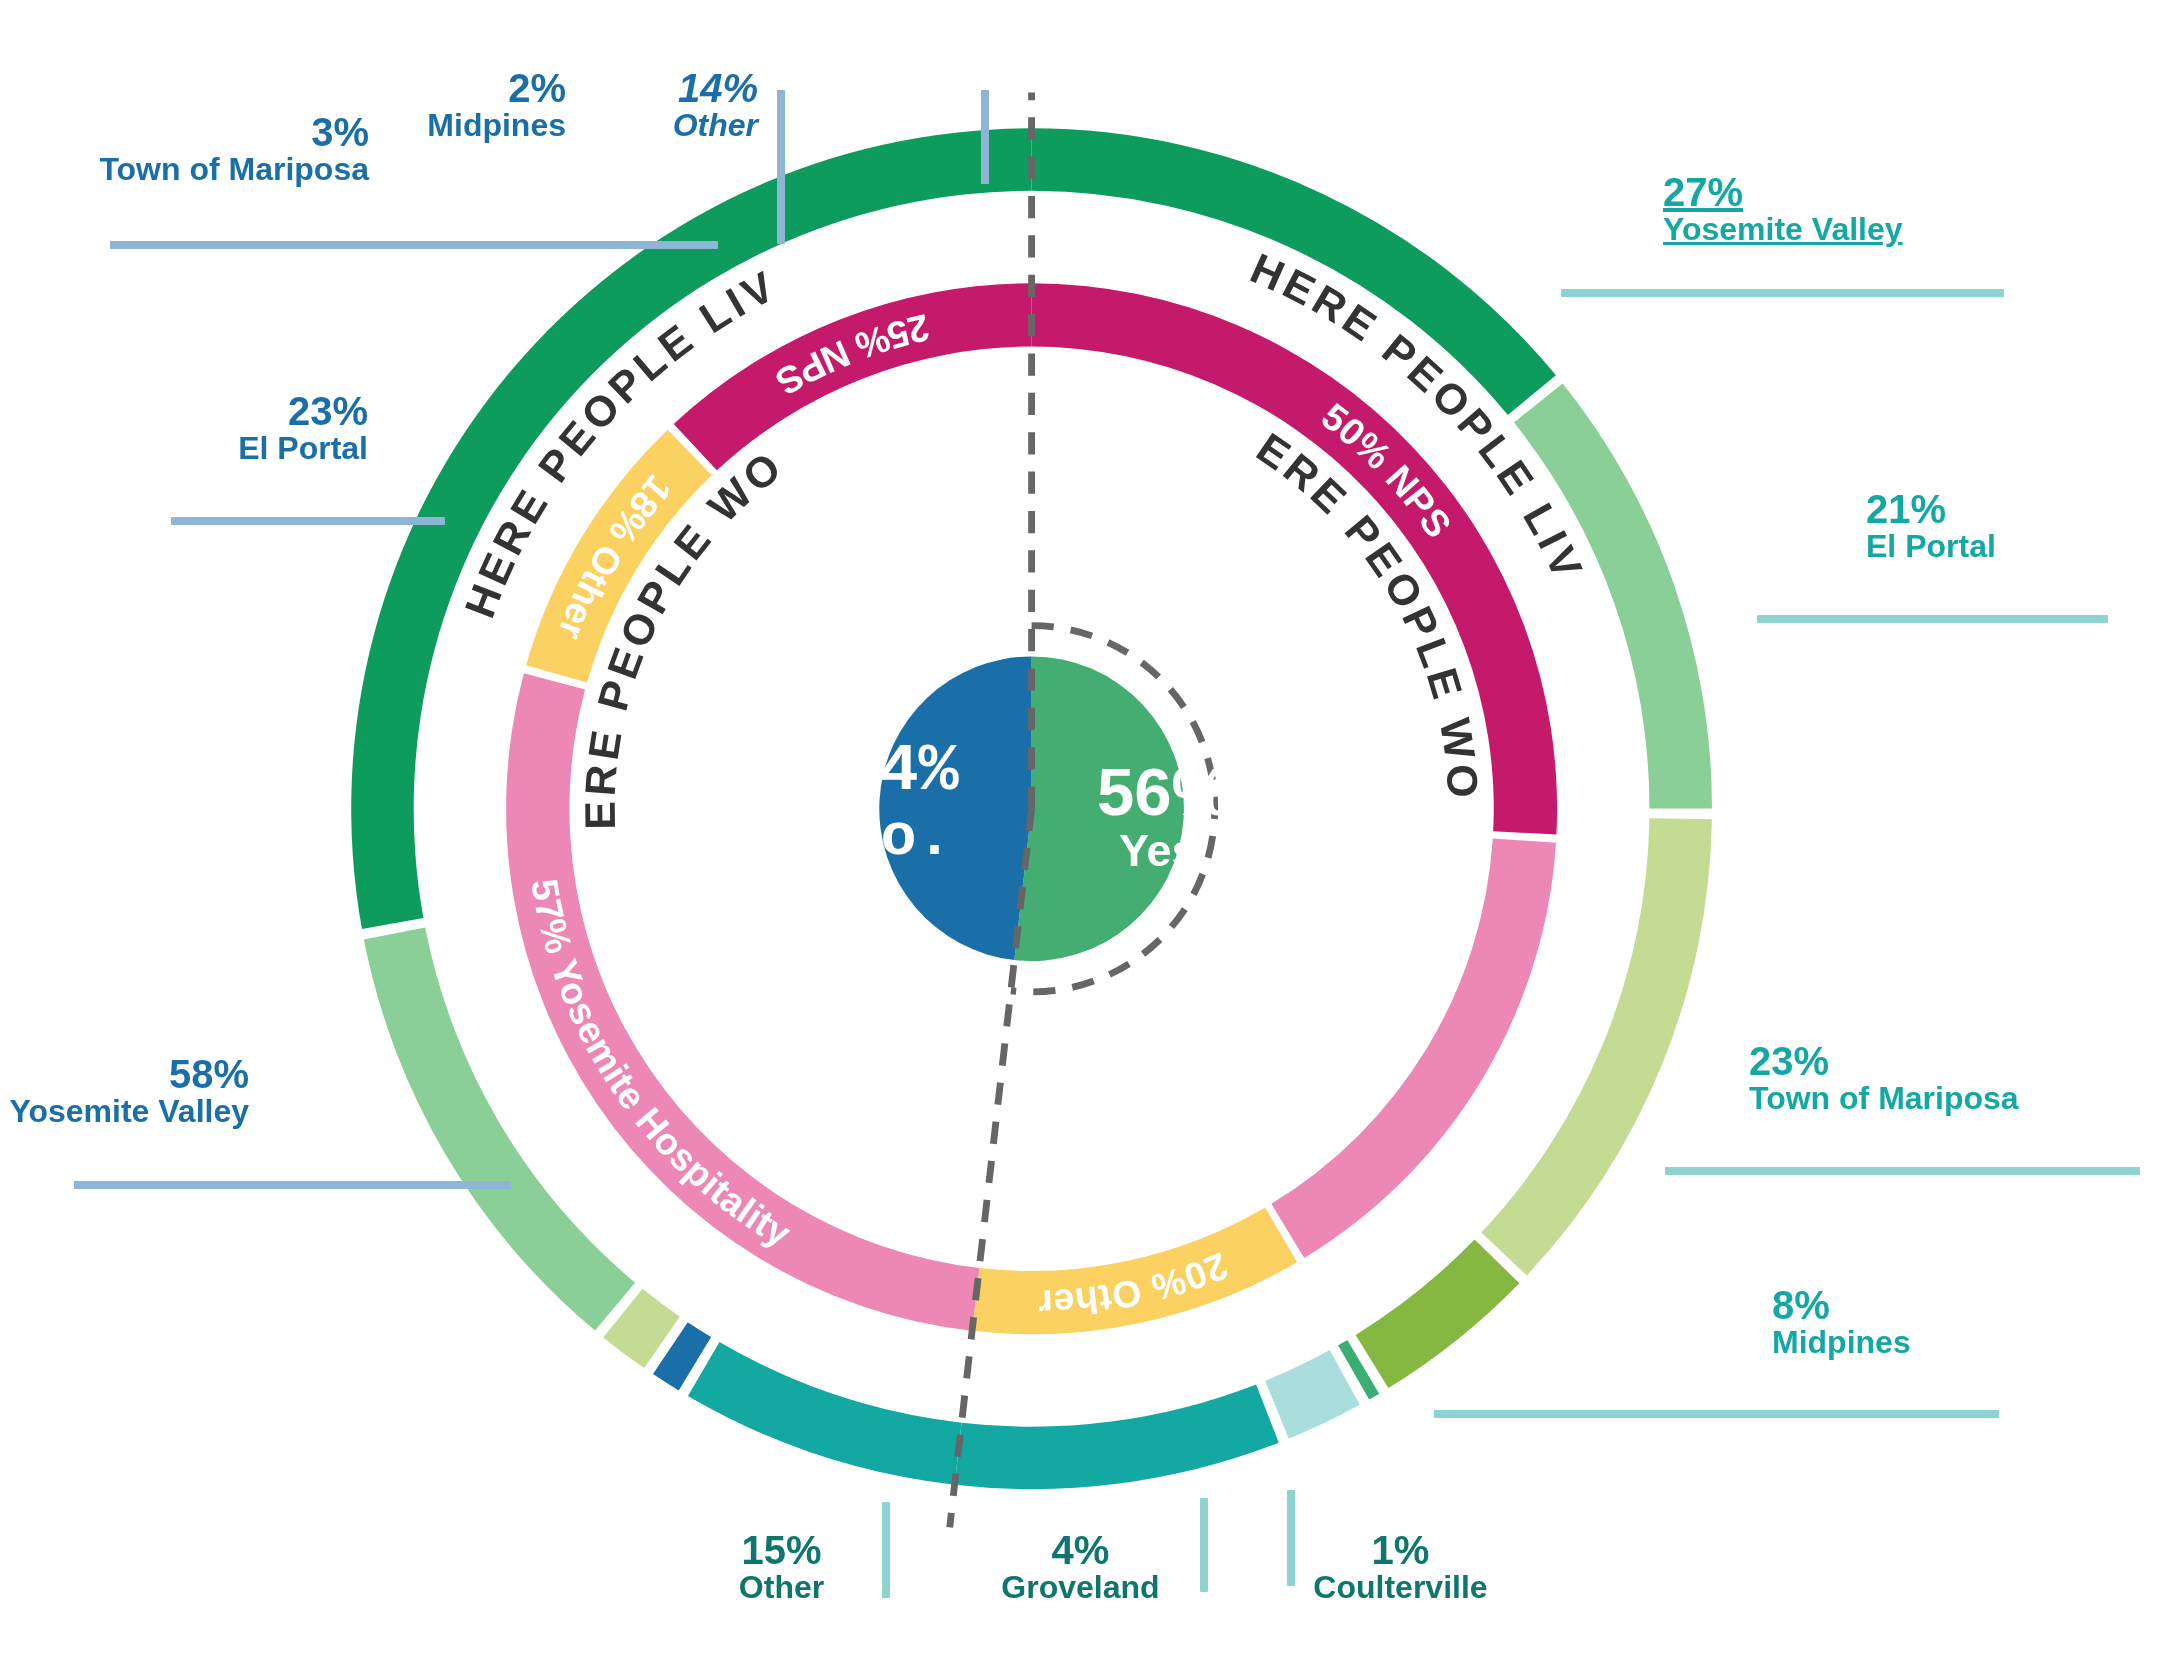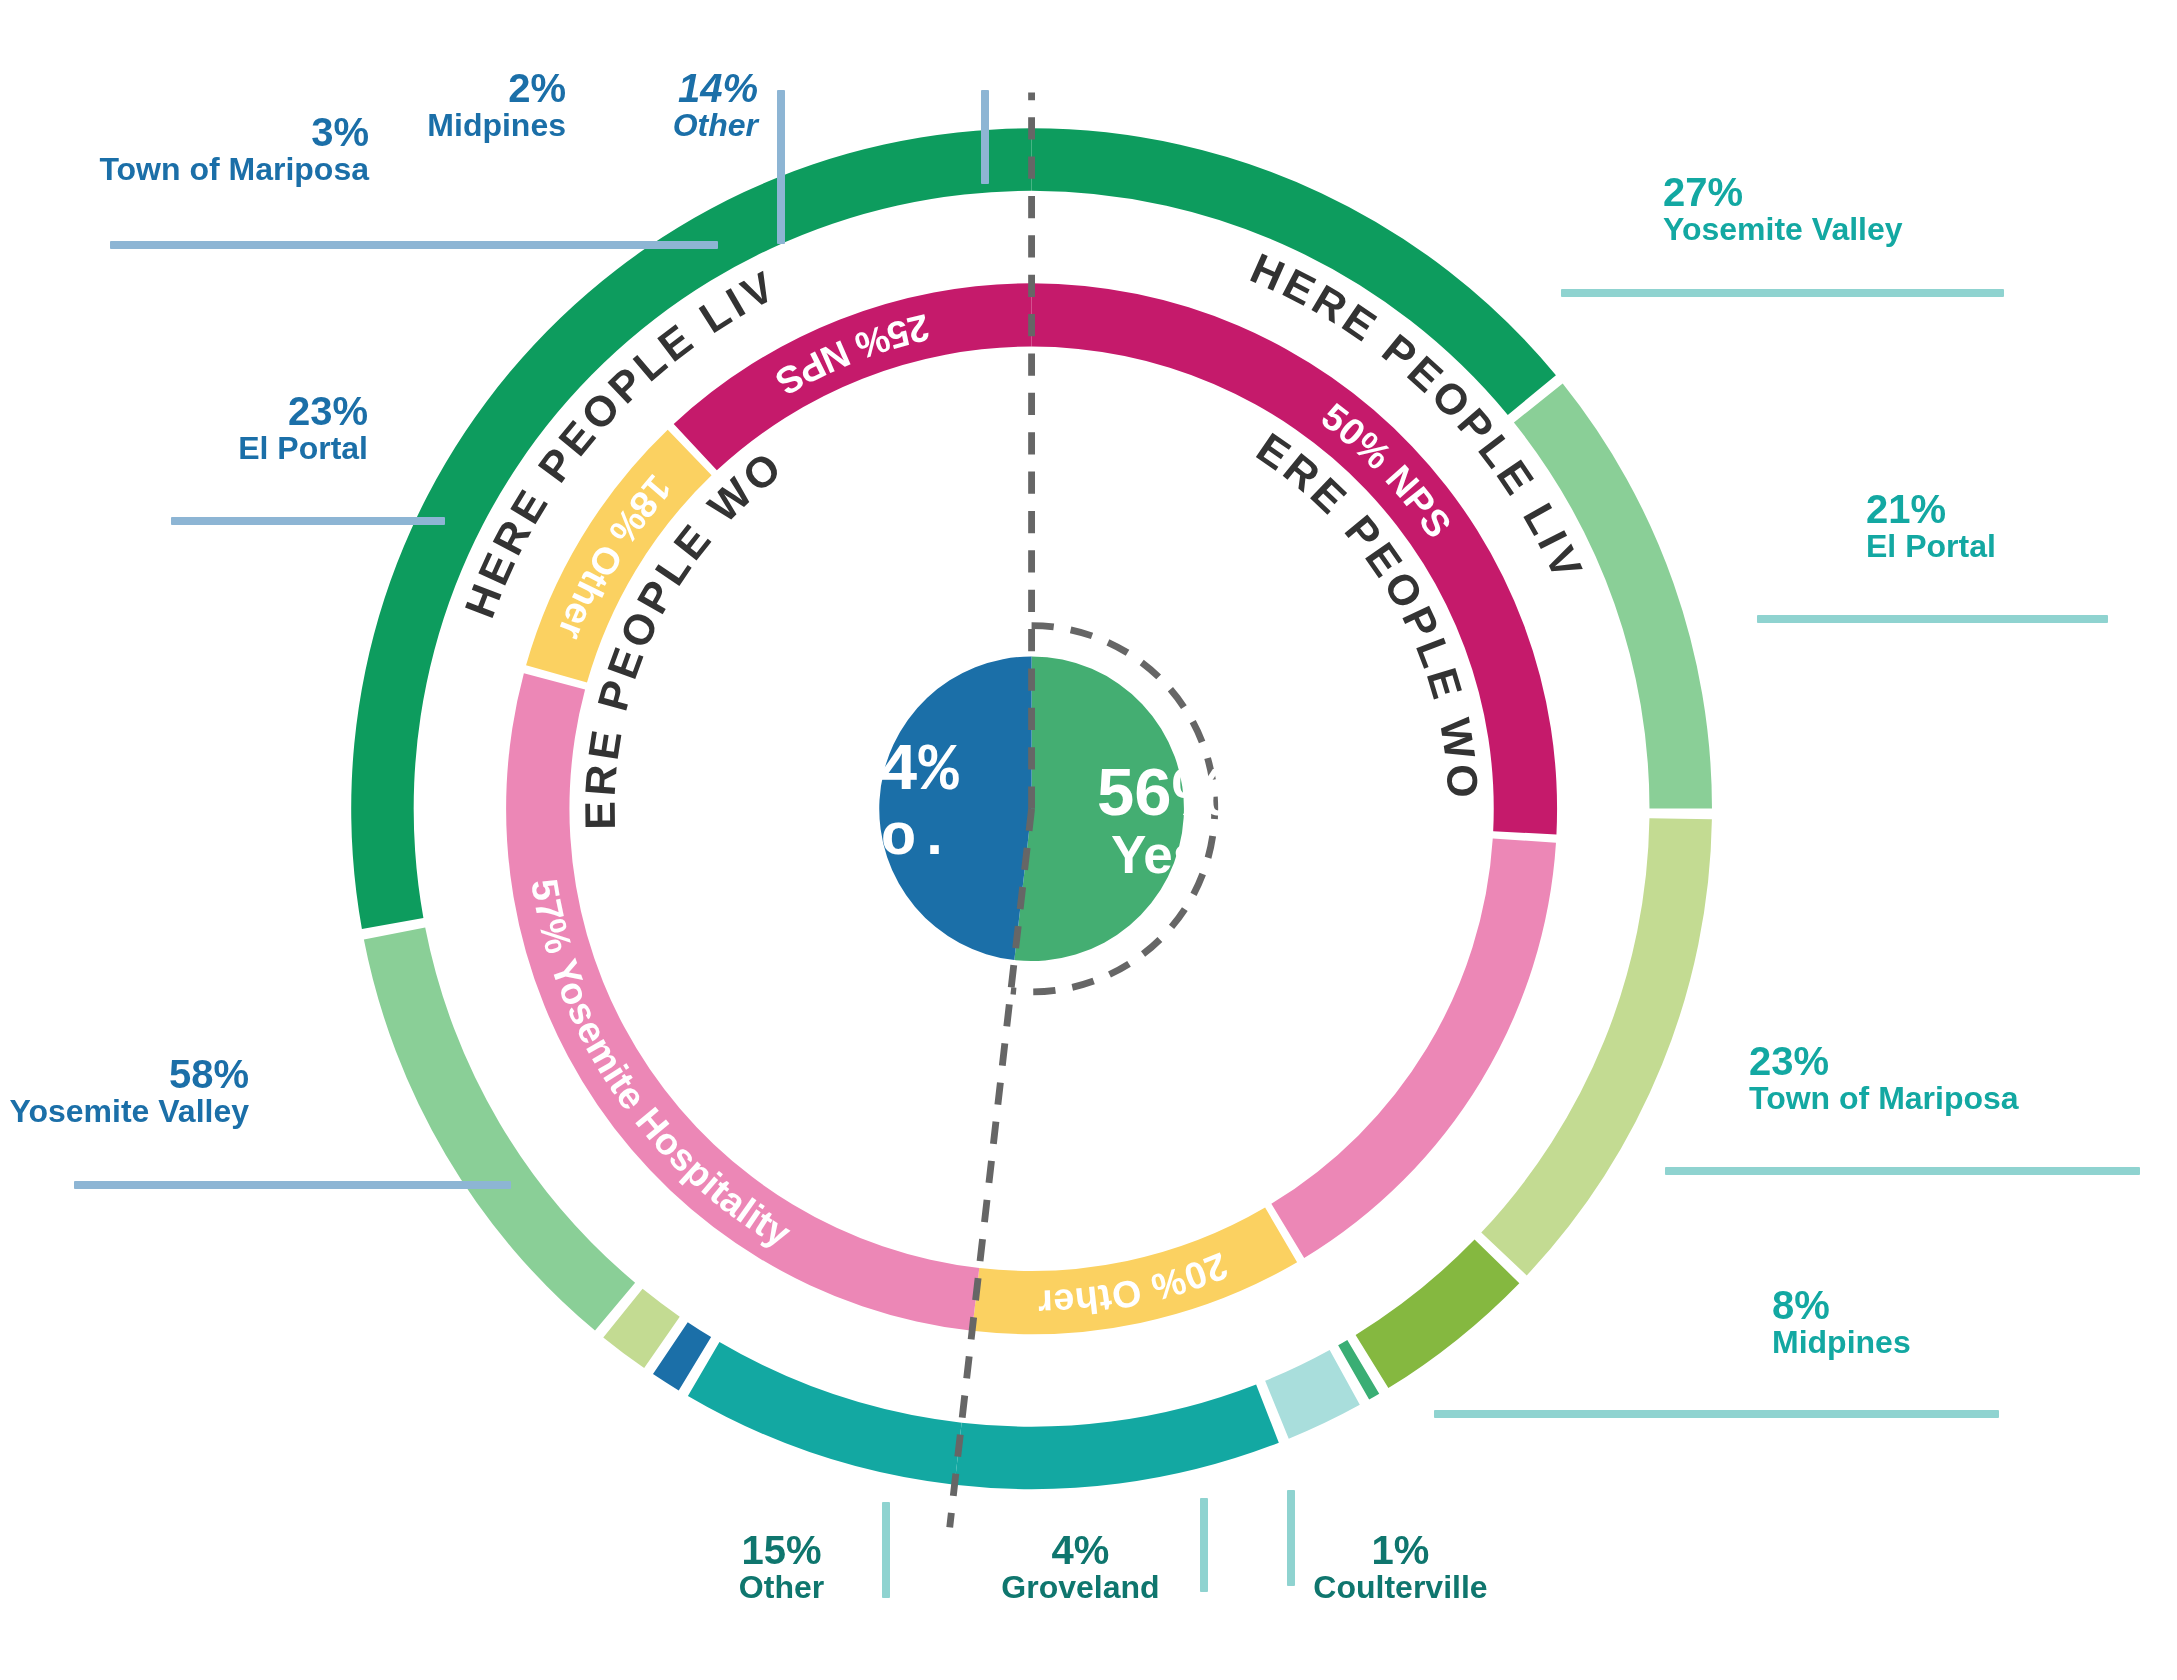--- a/index.html
+++ b/index.html
@@ -83,21 +83,21 @@
         <text font-size="50" font-weight="bold" fill="#333333" font-family="&quot;Liberation Sans&quot;,sans-serif" letter-spacing="5"><textPath startOffset="50%" text-anchor="middle" xlink:href="#cp8">WHERE PEOPLE WORK</textPath></text>
       </g>
   </svg>
 
   <div class="lbl" id="c-no" style="left:813px;top:736px;width:171px;text-align:center;color:#ffffff;font-family:Liberation Mono, monospace;">
     <span class="pct" style="font-size:67px;">44%</span>
     <span class="nm" style="font-size:60px;">No.</span>
   </div>
   <div class="lbl" id="c-yes" style="left:1070px;top:756px;width:188px;text-align:center;color:#ffffff;">
     <span class="pct" style="font-size:67px;">56%</span>
-    <span class="nm" style="font-size:53px;">Yes.</span>
+    <span class="nm" style="font-size:45px;">Yes.</span>
   </div>
 
   <div class="lbl left" style="right:1808px;top:111px;">
     <span class="pct">3%</span>
     <span class="nm">Town of Mariposa</span>
   </div>
   <div class="rule left" style="left:110px;top:241px;width:608px;"></div>
 
   <div class="lbl left" style="right:1611px;top:67px;">
     <span class="pct">2%</span>
@@ -116,21 +116,21 @@
     <span class="nm">El Portal</span>
   </div>
   <div class="rule left" style="left:171px;top:517px;width:274px;"></div>
 
   <div class="lbl left" style="right:1928px;top:1053px;">
     <span class="pct">58%</span>
     <span class="nm">Yosemite Valley</span>
   </div>
   <div class="rule left" style="left:74px;top:1181px;width:437px;"></div>
 
-  <div class="lbl right" style="left:1663px;top:171px;">
+  <div class="lbl right" style="left:1663px;top:171px;text-decoration:underline;">
     <span class="pct">27%</span>
     <span class="nm">Yosemite Valley</span>
   </div>
   <div class="rule right" style="left:1561px;top:289px;width:443px;"></div>
 
   <div class="lbl right" style="left:1866px;top:488px;">
     <span class="pct">21%</span>
     <span class="nm">El Portal</span>
   </div>
   <div class="rule right" style="left:1757px;top:615px;width:351px;"></div>

